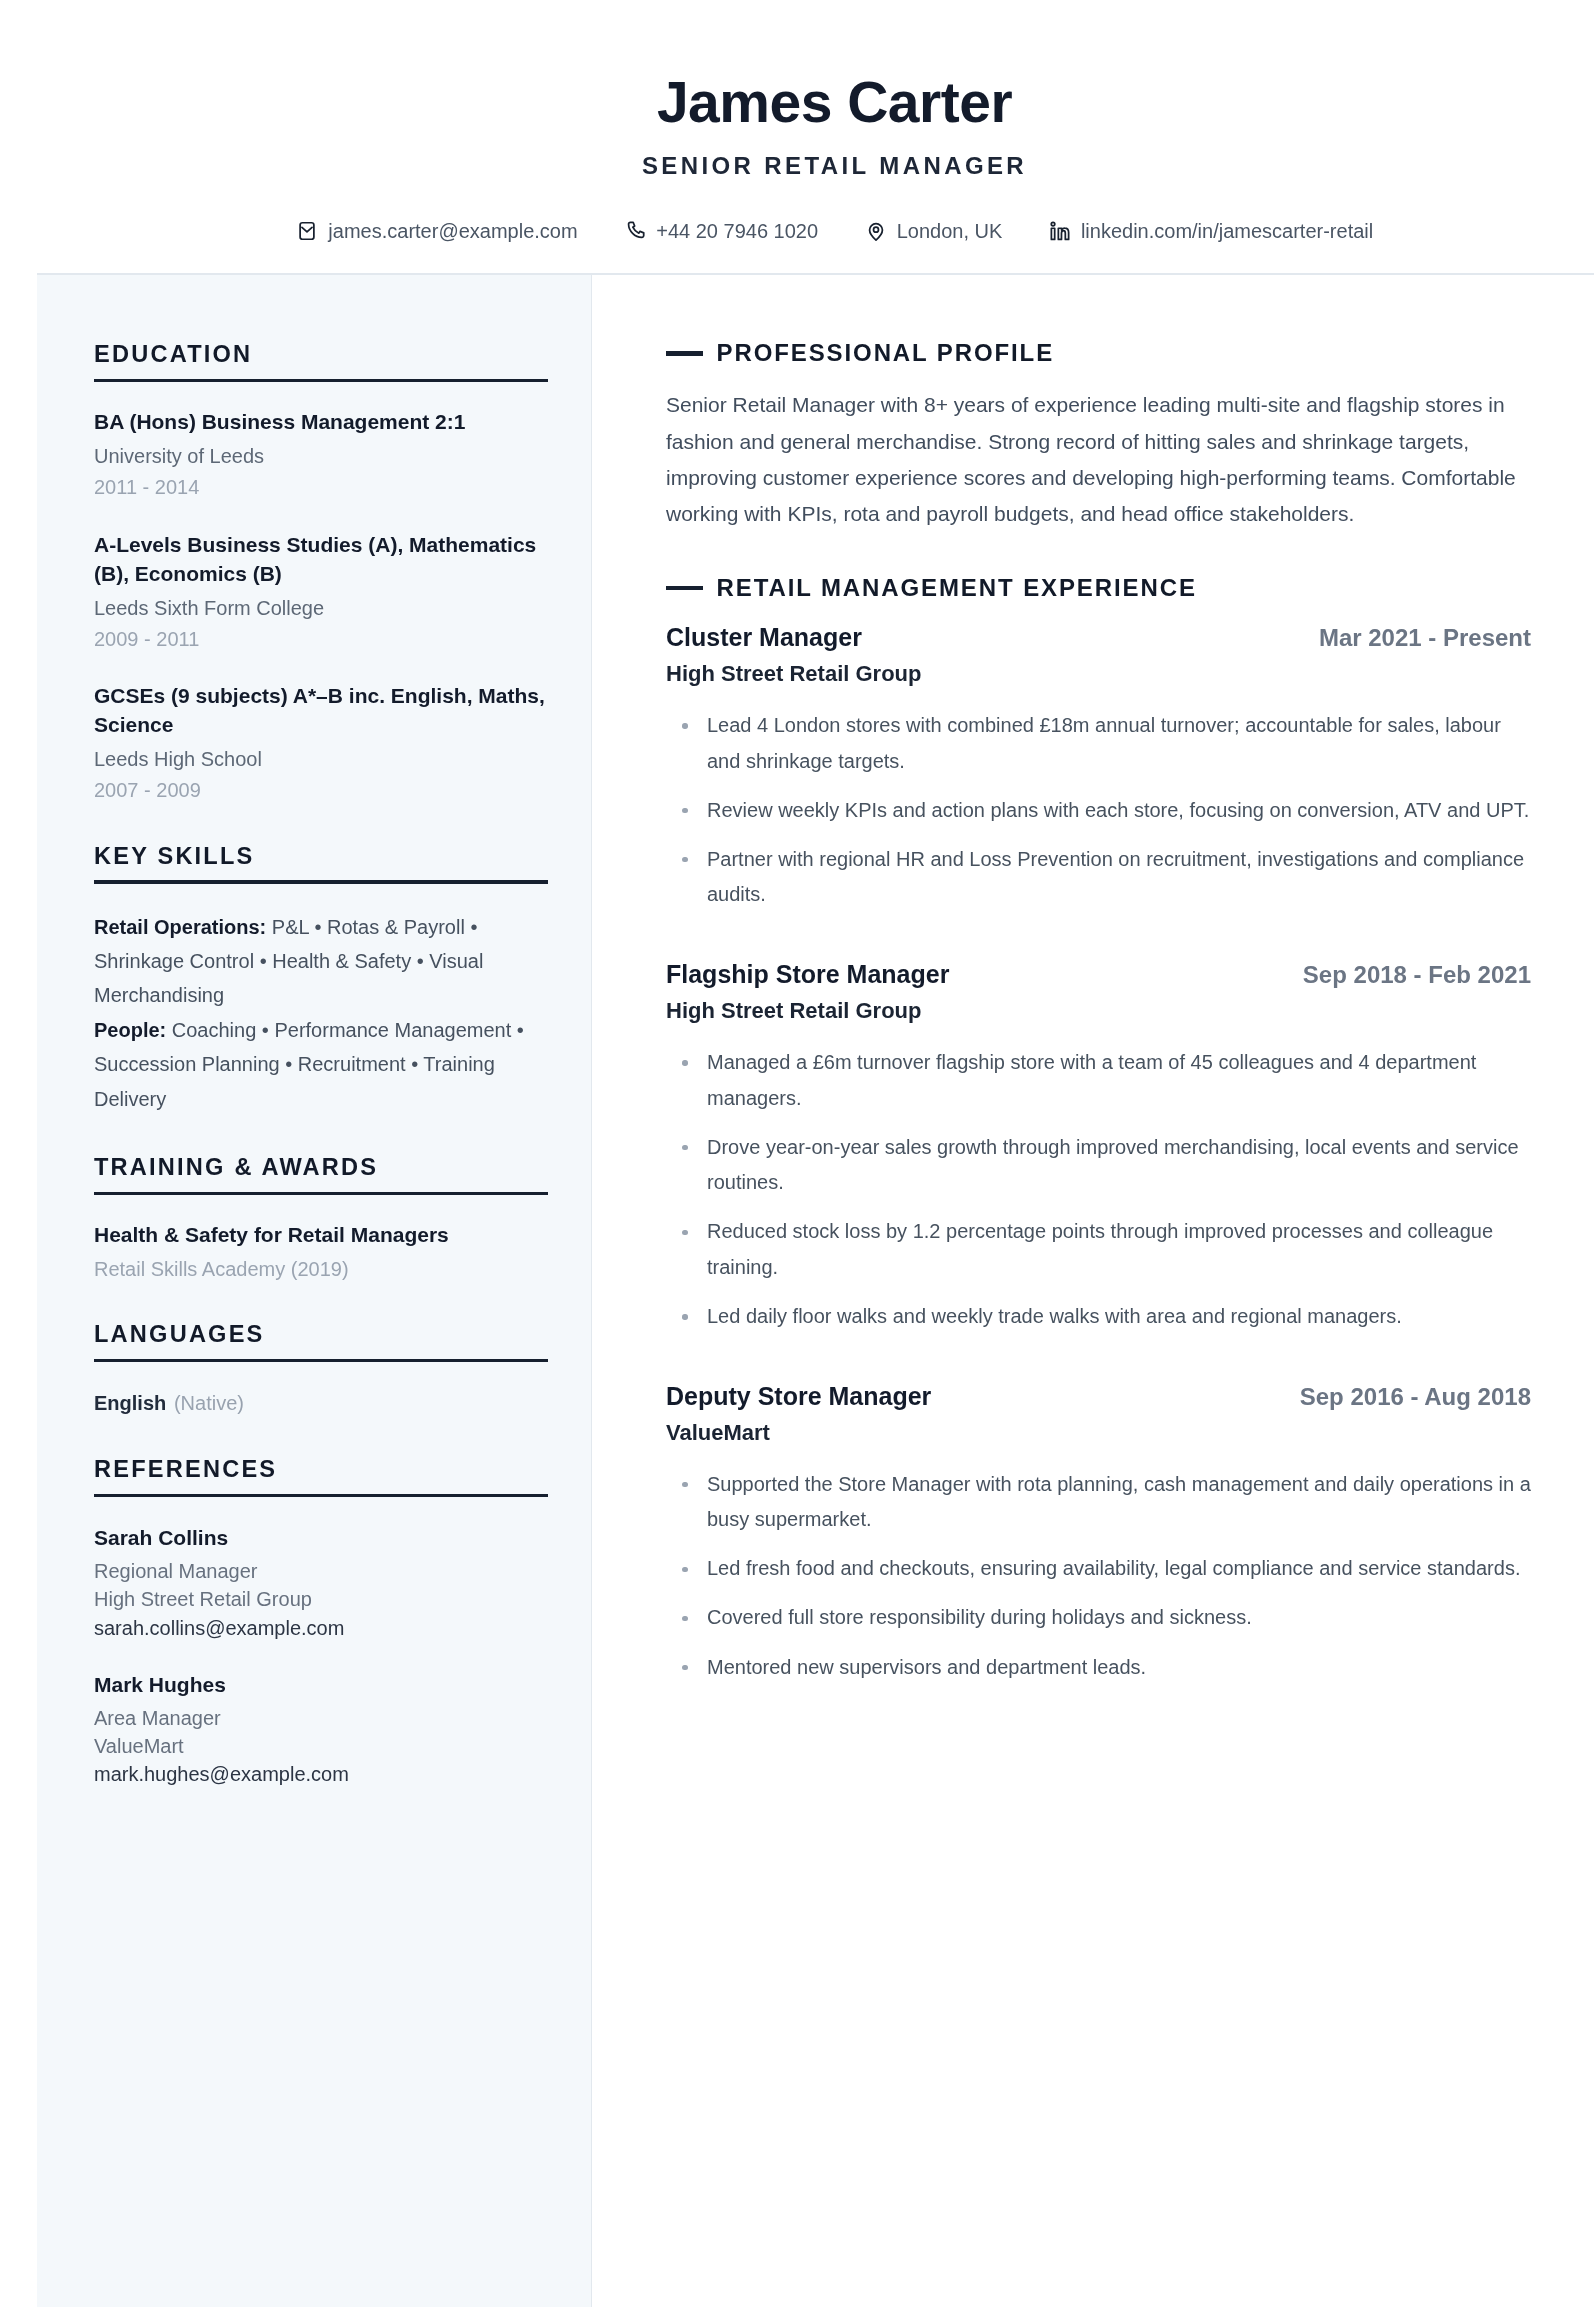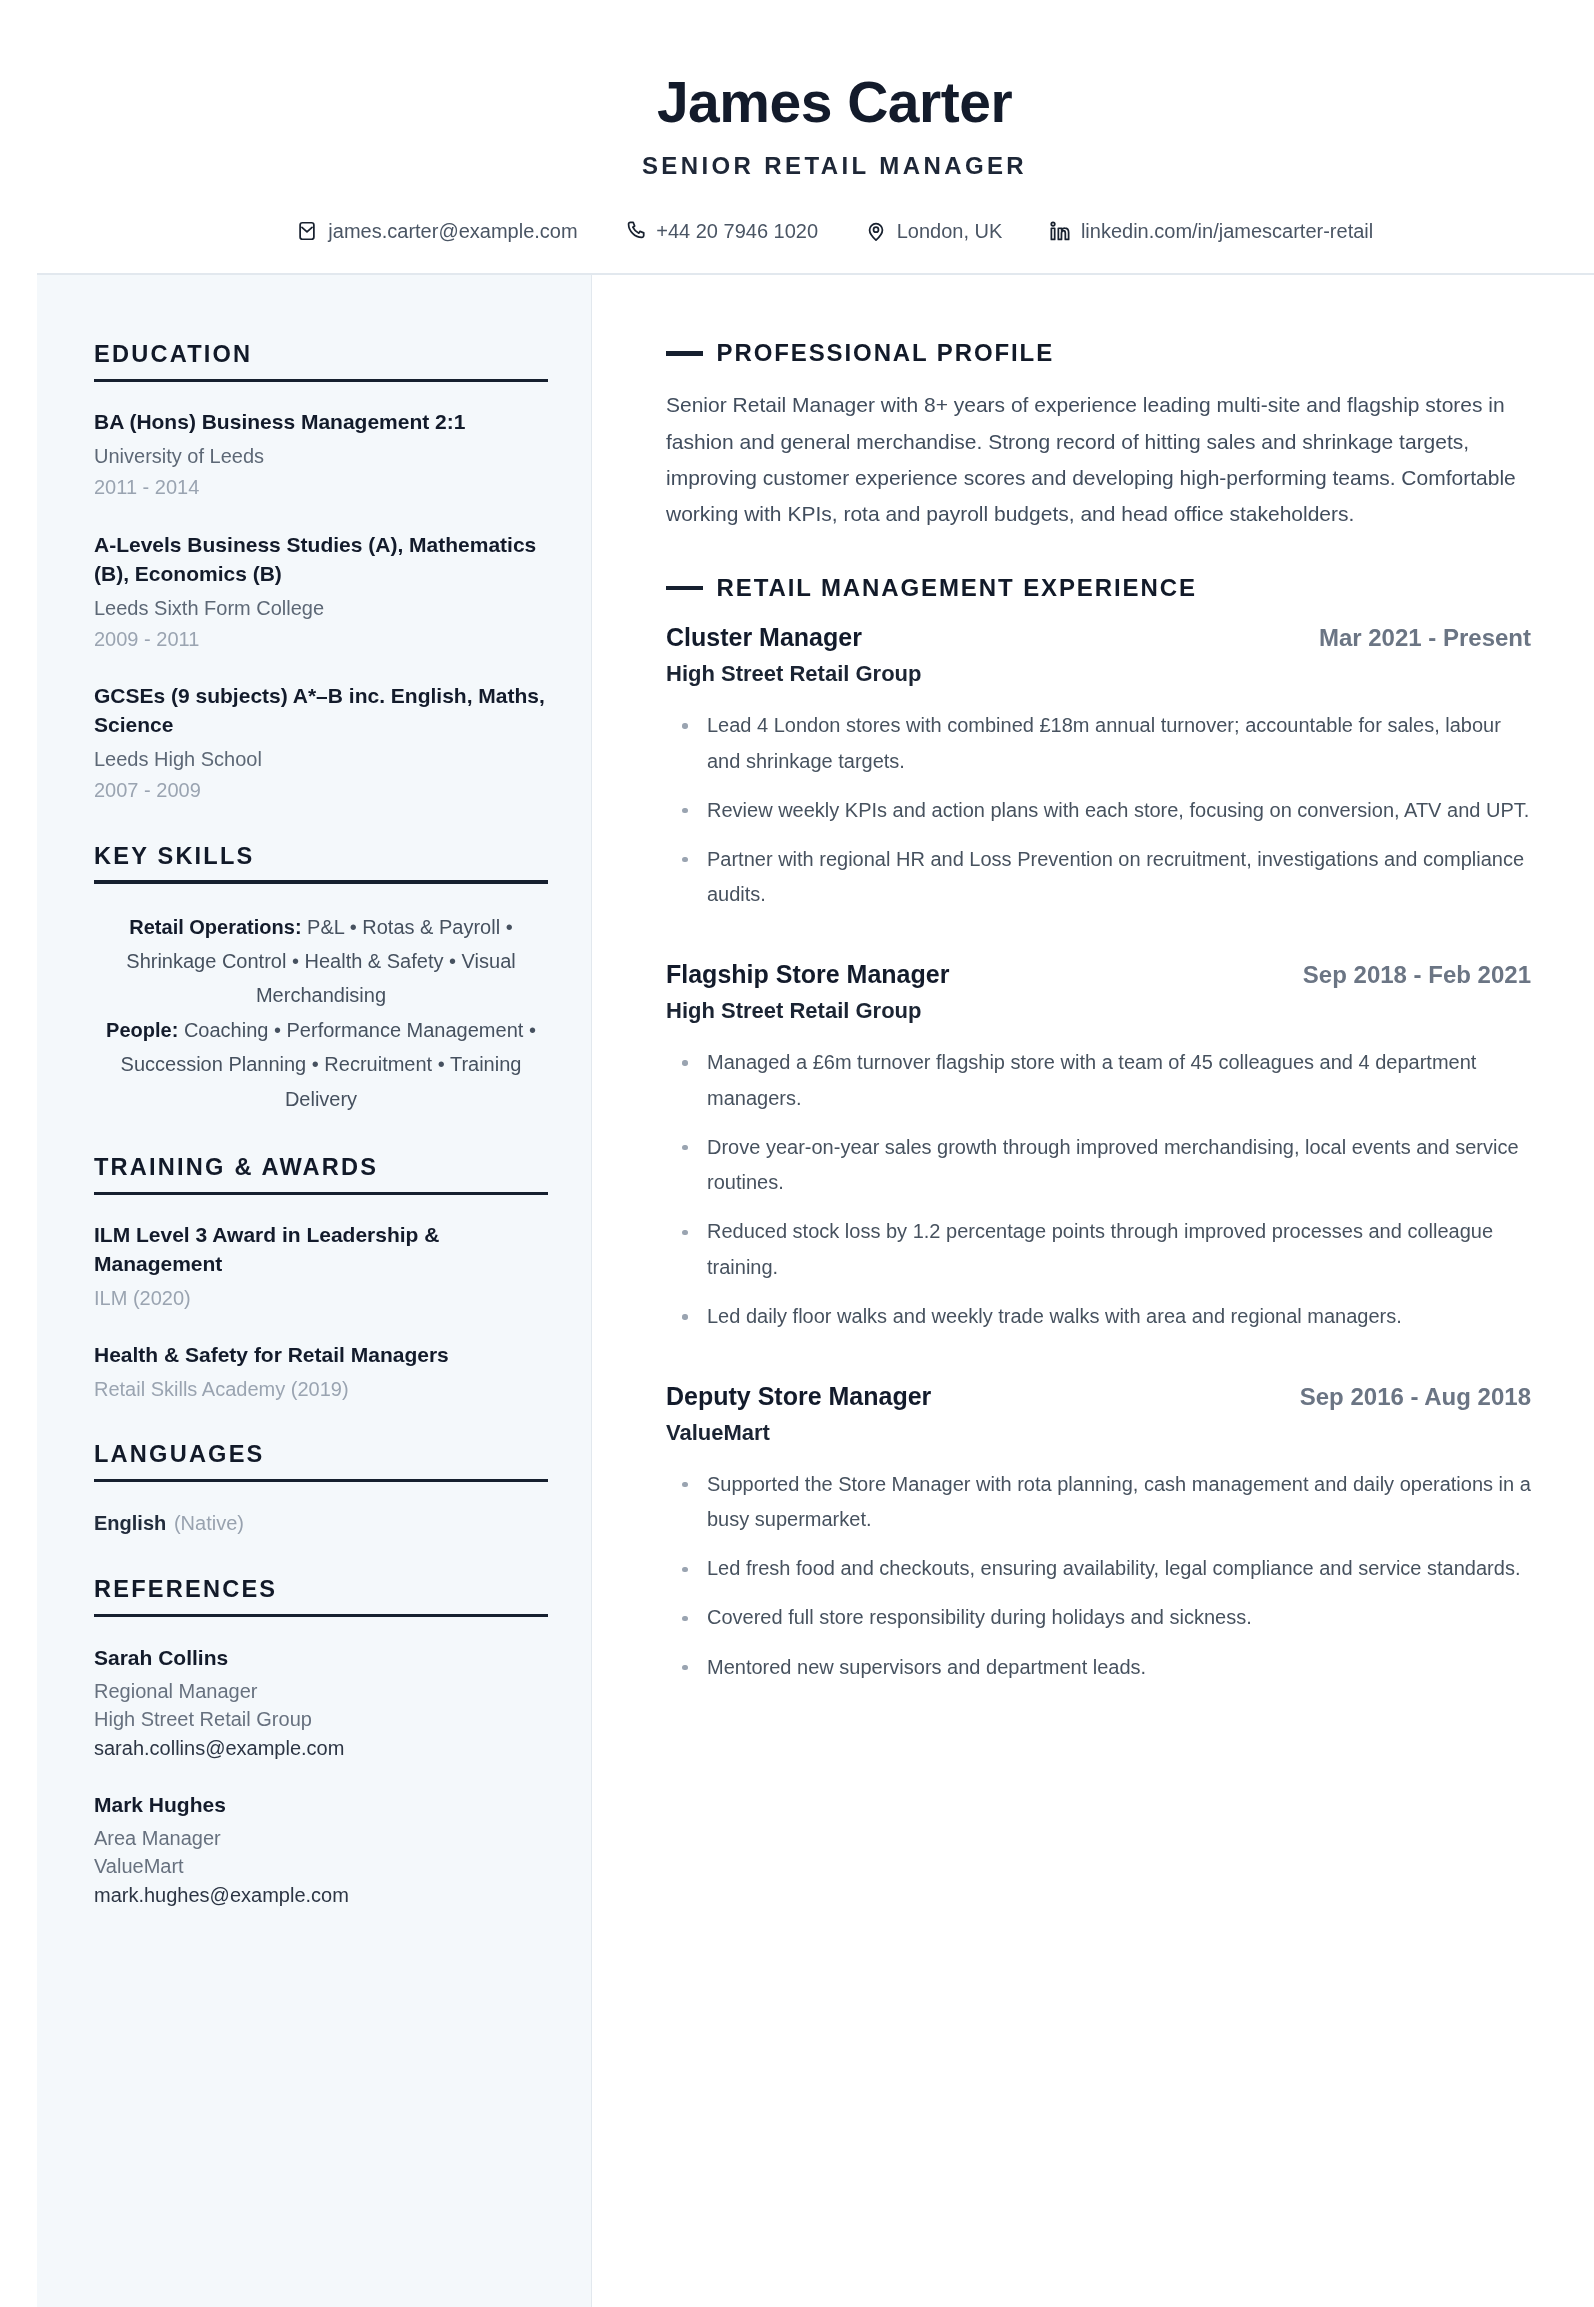--- a/index.html
+++ b/index.html
@@ -129,21 +129,20 @@
     font-size: 20px;
     color: #9aa4b1;
     line-height: 1.42;
     margin: 0;
   }
 
   .skills-block {
     font-size: 20px;
     color: #46515f;
     line-height: 1.72;
-    text-align: center;
   }
   .skills-block b {
     color: #131b2b;
     font-weight: 700;
   }
   .skills-line { margin: 0; }
 
   .lang-row {
     font-size: 20px;
     line-height: 1.5;
@@ -344,24 +343,20 @@
         <div class="side-rule"></div>
         <div class="skills-block">
           <p class="skills-line"><b>Retail Operations:</b><span> P&amp;L • Rotas &amp; Payroll • Shrinkage Control • Health &amp; Safety • Visual Merchandising</span></p>
           <p class="skills-line"><b>People:</b><span> Coaching • Performance Management • Succession Planning • Recruitment • Training Delivery</span></p>
         </div>
       </section>
 
       <section class="side-section">
         <h2 class="side-heading">TRAINING &amp; AWARDS</h2>
         <div class="side-rule"></div>
-        <div class="edu-item">
-          <div class="edu-degree">ILM Level 3 Award in Leadership &amp; Management</div>
-          <div class="edu-dates">ILM (2020)</div>
-        </div>
         <div class="edu-item">
           <div class="edu-degree">Health &amp; Safety for Retail Managers</div>
           <div class="edu-dates">Retail Skills Academy (2019)</div>
         </div>
       </section>
 
       <section class="side-section">
         <h2 class="side-heading">LANGUAGES</h2>
         <div class="side-rule"></div>
         <div class="lang-row">

